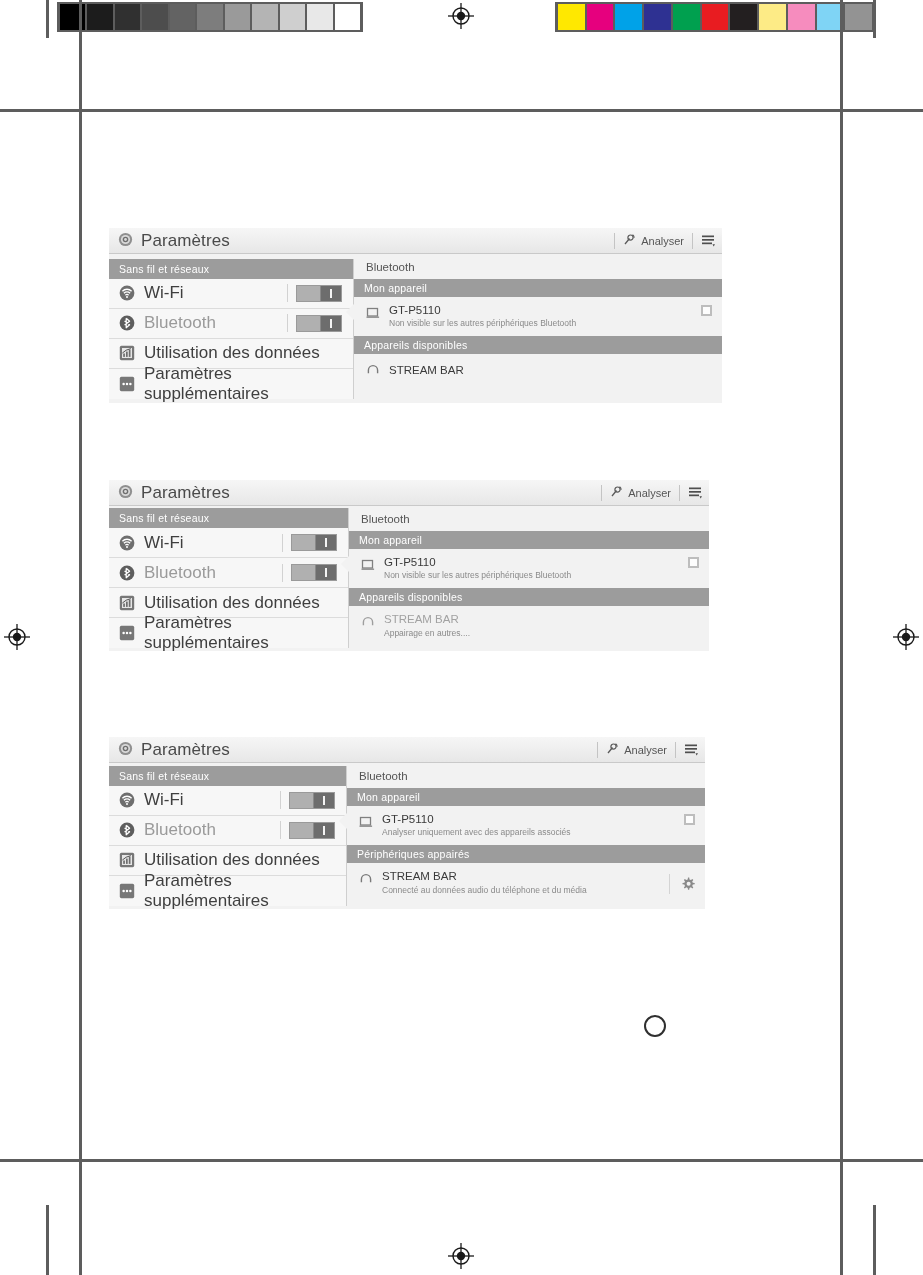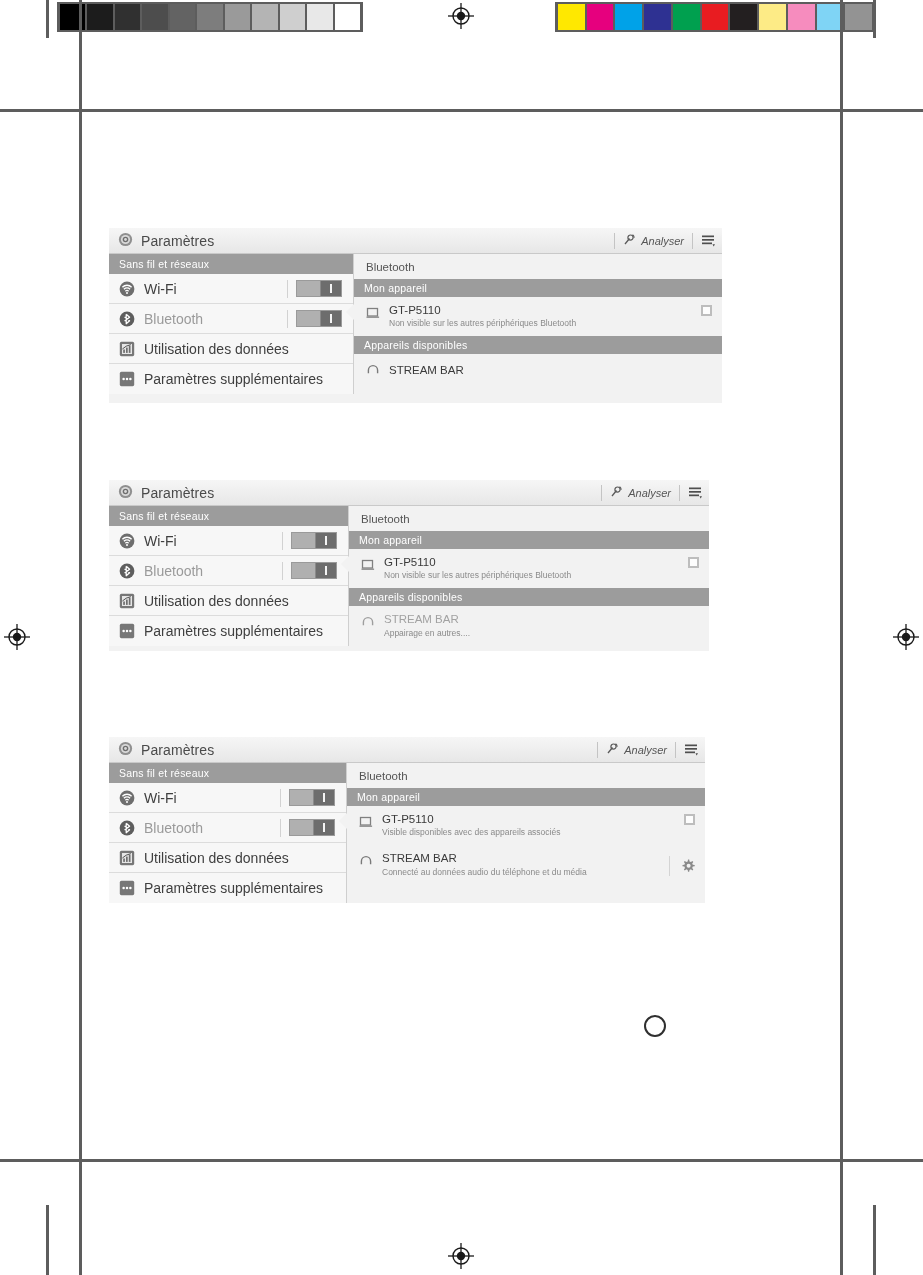--- a/index.html
+++ b/index.html
@@ -59,47 +59,46 @@
     height: 26px;
     background: linear-gradient(to bottom, #f6f6f6 0%, #e7e7e7 100%);
     border-bottom: 1px solid #c9c9c9;
     display: flex;
     align-items: center;
     padding: 0 6px 0 9px;
     box-sizing: border-box;
   }
   .titlebar .t-gear { margin-right: 8px; display: block; }
   .titlebar .t-title {
-    font-size: 14px;
+    font-size: 17px;
     color: #4a4a4a;
     letter-spacing: .1px;
   }
   .titlebar .t-right {
     margin-left: auto;
     display: flex;
     align-items: center;
-    font-style: italic;
   }
   .vsep {
     width: 1px;
     height: 16px;
     background: #c4c4c4;
     margin: 0 8px;
   }
   .t-scan {
     display: flex;
     align-items: center;
     gap: 5px;
     color: #565656;
     font-size: 11px;
   }
 
   .panel-body {
     display: flex;
-    align-items: flex-start;
+    align-items: center;
   }
 
   
   .side {
     width: 245px;
     background: #f7f7f7;
     border-right: 1px solid #cfcfcf;
     box-sizing: border-box;
     flex: 0 0 auto;
   }
@@ -114,21 +113,21 @@
     height: 30px;
     display: flex;
     align-items: center;
     padding: 0 0 0 10px;
     border-bottom: 1px solid #dcdcdc;
     box-sizing: border-box;
     position: relative;
   }
   .side-row:last-child { border-bottom: none; }
   .side-ico { width: 16px; height: 16px; flex: 0 0 auto; margin-right: 9px; display: block; }
-  .side-label { font-size: 14px; color: #3f3f3f; }
+  .side-label { font-size: 17px; color: #3f3f3f; }
   .side-label.dim { color: #9a9a9a; }
   .side-ctl { margin-left: auto; display: flex; align-items: center; }
   .divline { width: 1px; height: 18px; background: #d2d2d2; margin-right: 8px; }
 
   .toggle {
     width: 46px;
     height: 17px;
     border: 1px solid #9a9a9a;
     box-sizing: border-box;
     display: flex;
@@ -693,27 +692,28 @@
       <div class="sec-head">Mon appareil</div>
       <div class="dev-row">
         <span class="dev-ico">
           <svg width="14" height="14" viewBox="0 0 14 14">
             <rect x="1.5" y="2.5" width="10" height="7.5" fill="none" stroke="#808080" stroke-width="1.3"></rect>
             <rect x="0.5" y="10.6" width="12.6" height="1.2" fill="#808080"></rect>
           </svg>
         </span>
         <span class="dev-text">
           <span class="dev-name">GT-P5110</span>
-          <span class="dev-sub" style="display:block">Visible disponibles avec des appareils associés</span>
+          <span class="dev-sub" style="display:block">Analyser uniquement avec des appareils associés</span>
         </span>
         <span class="dev-right">
           <span class="chk"></span>
         </span>
       </div>
 
+      <div class="sec-head">Périphériques appairés</div>
       <div class="dev-row" style="padding-bottom:13px;">
         <span class="dev-ico">
           <svg width="14" height="14" viewBox="0 0 14 14">
             <path d="M2.4 10.2 L2.4 7.2 A4.6 4.6 0 0 1 11.6 7.2 L11.6 10.2" stroke="#7a7a7a" stroke-width="1.4" fill="none"></path>
           </svg>
         </span>
         <span class="dev-text">
           <span class="dev-name">STREAM BAR</span>
           <span class="dev-sub" style="display:block">Connecté au données audio du téléphone et du média</span>
         </span>

